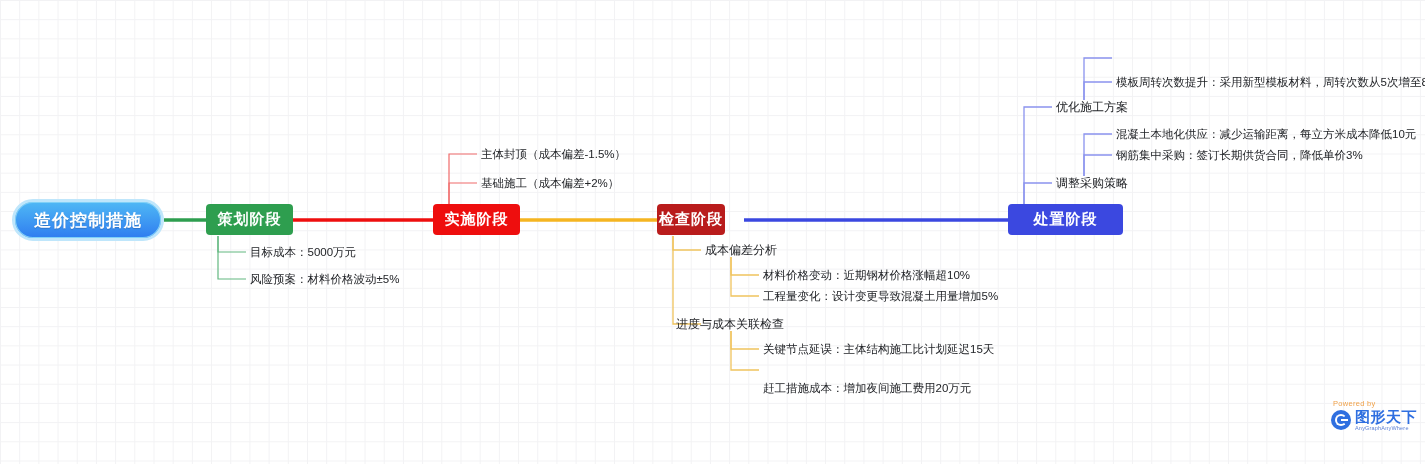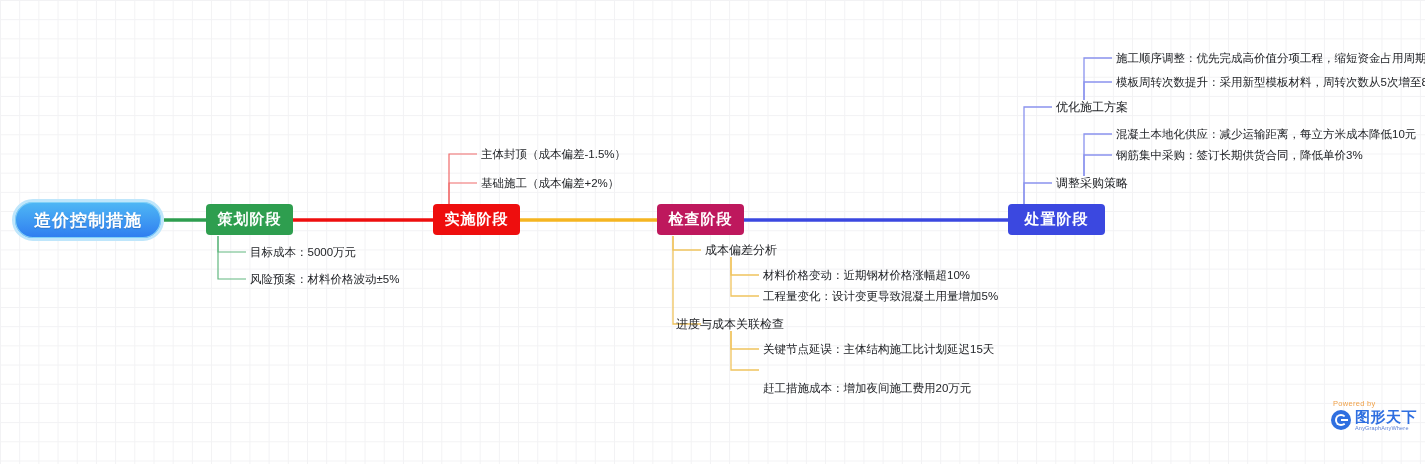--- a/index.html
+++ b/index.html
@@ -32,22 +32,22 @@
     color:#ffffff;font-size:17px;font-weight:bold;letter-spacing:1px;
     text-shadow:0 1px 1px rgba(0,0,0,.18);
   }
 
   
   .stage{height:31px;border-radius:4px;}
   .stage span{color:#ffffff;font-size:15px;font-weight:bold;letter-spacing:1px;}
 
   .stage-plan{left:206px;top:204px;width:87px;background:#2e9e4f;}
   .stage-exec{left:433px;top:204px;width:87px;background:#ee0e0e;}
-  .stage-check{left:657px;top:204px;width:87px;background:#be185d;}
-  .stage-dispose{left:1008px;top:204px;width:97px;background:#3b48e0;}
+  .stage-check{left:657px;top:204px;width:68px;background:#b91c1c;}
+  .stage-dispose{left:1008px;top:204px;width:115px;background:#3b48e0;}
 
   
   .leaf{
     position:absolute;white-space:nowrap;
     font-size:11.5px;color:#222428;line-height:1.2;
   }
   .leaf.l2{font-size:12px;}
 
   
   .watermark{position:absolute;left:1331px;top:399px;width:92px;height:46px;}
@@ -136,21 +136,20 @@
   <div class="leaf l2" style="left:676px;top:317px;">进度与成本关联检查</div>
 
   <div class="leaf" style="left:763px;top:269px;text-align:right;">材料价格变动：近期钢材价格涨幅超10%</div>
   <div class="leaf" style="left:763px;top:290px;">工程量变化：设计变更导致混凝土用量增加5%</div>
   <div class="leaf" style="left:763px;top:343px;">关键节点延误：主体结构施工比计划延迟15天</div>
   <div class="leaf" style="left:763px;top:382px;">赶工措施成本：增加夜间施工费用20万元</div>
 
   <div class="leaf l2" style="left:1056px;top:100px;">优化施工方案</div>
   <div class="leaf l2" style="left:1056px;top:176px;">调整采购策略</div>
 
-  <div class="leaf" style="left:1116px;top:52px;">施工顺序调整：优先完成高价值分项工程，缩短资金占用周期</div>
   <div class="leaf" style="left:1116px;top:76px;">模板周转次数提升：采用新型模板材料，周转次数从5次增至8次</div>
   <div class="leaf" style="left:1116px;top:128px;">混凝土本地化供应：减少运输距离，每立方米成本降低10元</div>
   <div class="leaf" style="left:1116px;top:149px;">钢筋集中采购：签订长期供货合同，降低单价3%</div>
 
   <div class="watermark">
     <div class="wm-top">Powered by</div>
     <div class="wm-row">
       <div class="wm-logo"></div>
       <div class="wm-texts">
         <div class="wm-cn">图形天下</div>

